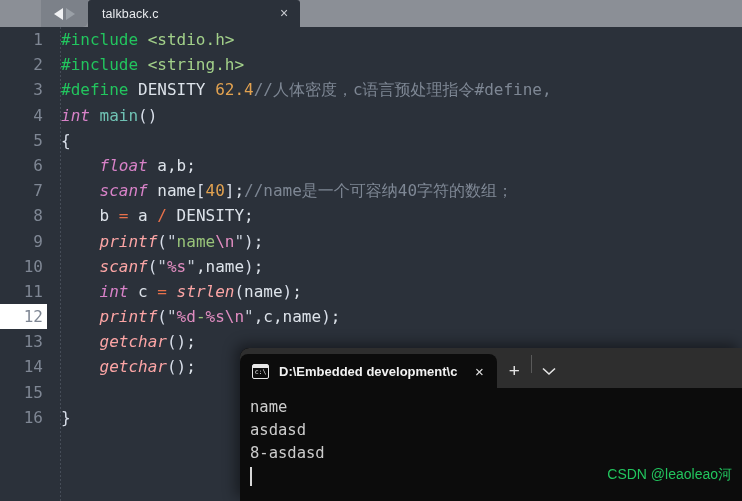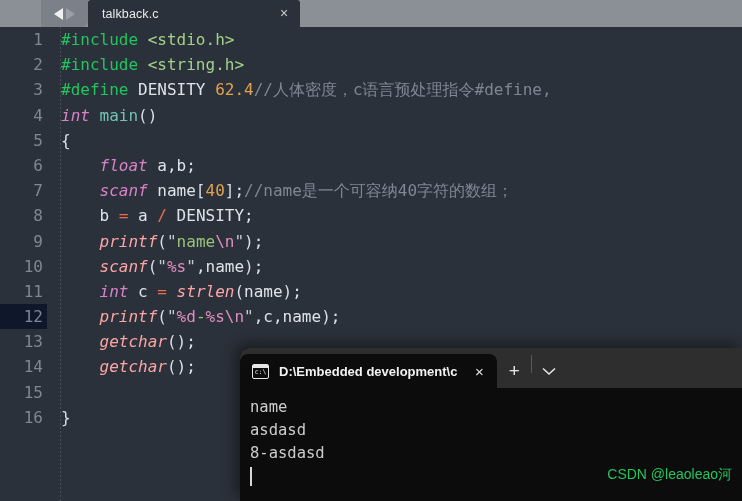--- a/index.html
+++ b/index.html
@@ -49,21 +49,21 @@
 
   
   .editor {
     position: absolute; left: 0; top: 27px; width: 742px; height: 474px;
     background: #2b313a;
   }
   .gutterline { position: absolute; left: 60px; top: 0; bottom: 0; width: 1px;
     background: repeating-linear-gradient(to bottom, #464d58 0 2px, transparent 2px 4px); }
 
   .row { position: relative; height: 25.2px; display: flex; align-items: center; }
-  .row.active .ln { background: #0f172a; }
+  .row.active .ln { background: #ffffff; }
   .ln {
     width: 47px; min-width: 47px; height: 25.2px;
     color: #7f8794; font-size: 16px; line-height: 25.2px;
     text-align: right; padding-right: 4px;
   }
   .code {
     padding-left: 14px;
     font-size: 16px; line-height: 25.2px;
     color: #c5ccd6; white-space: pre;
   }

